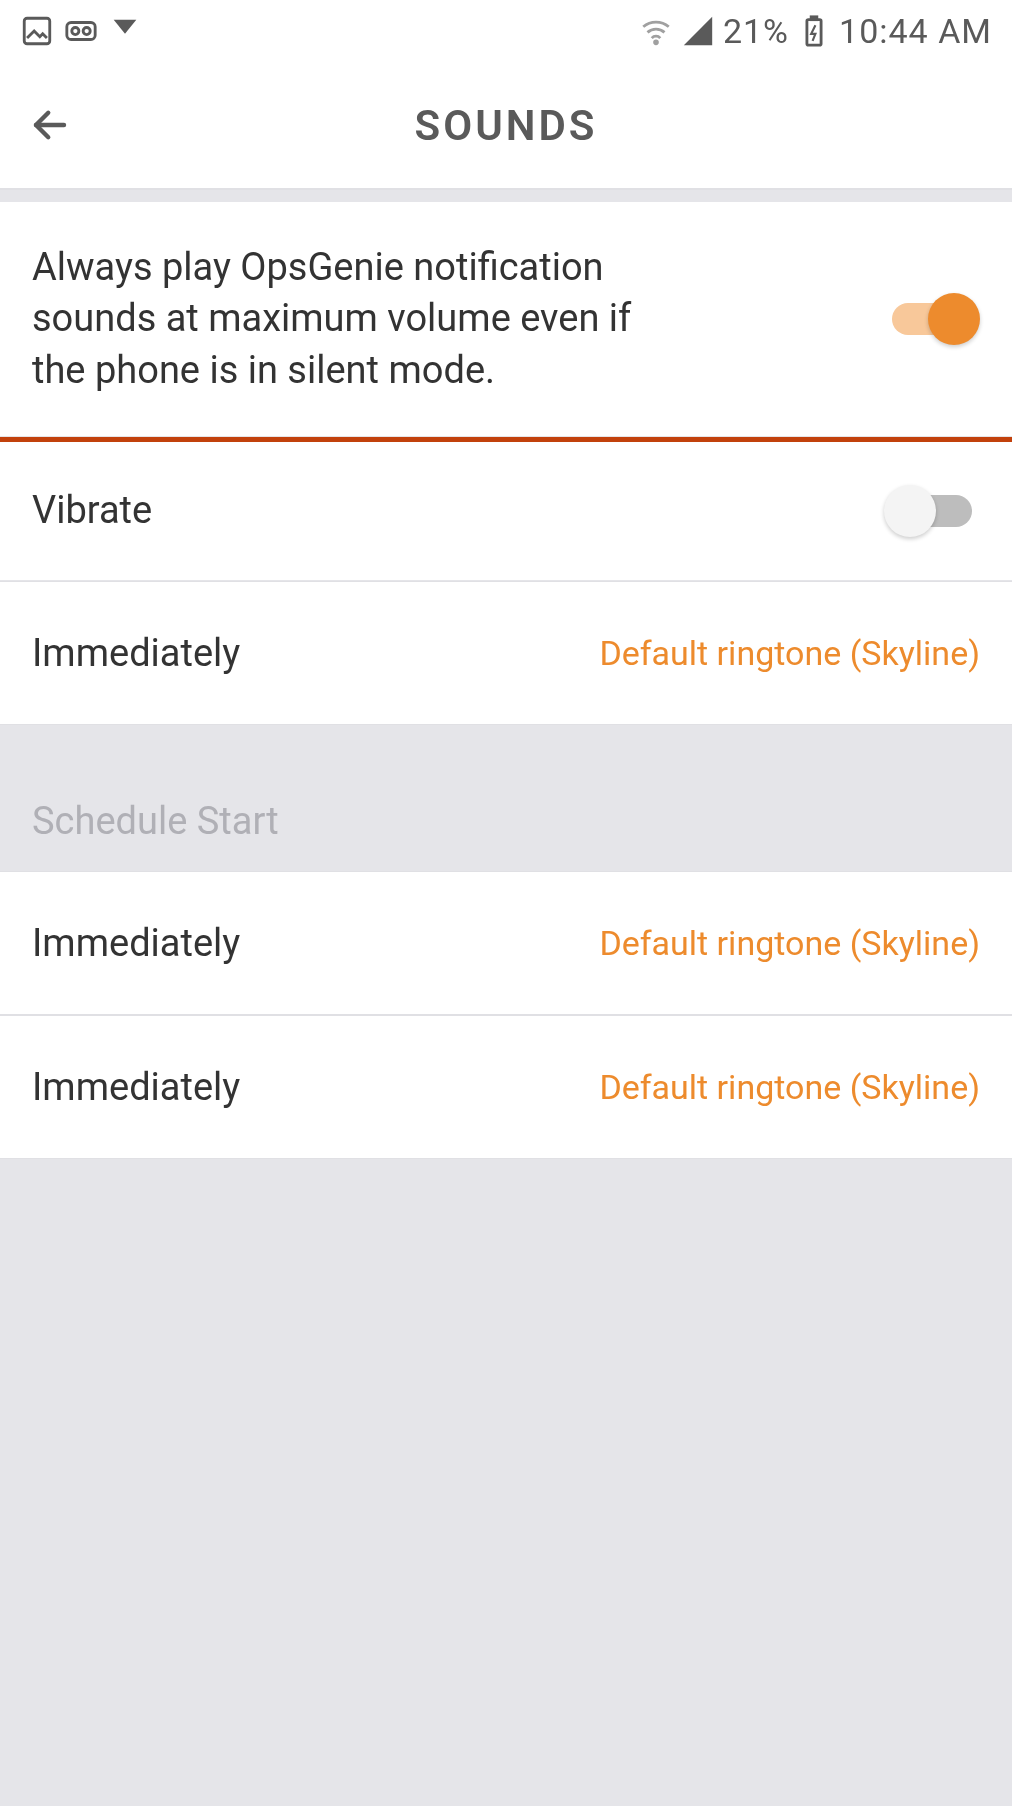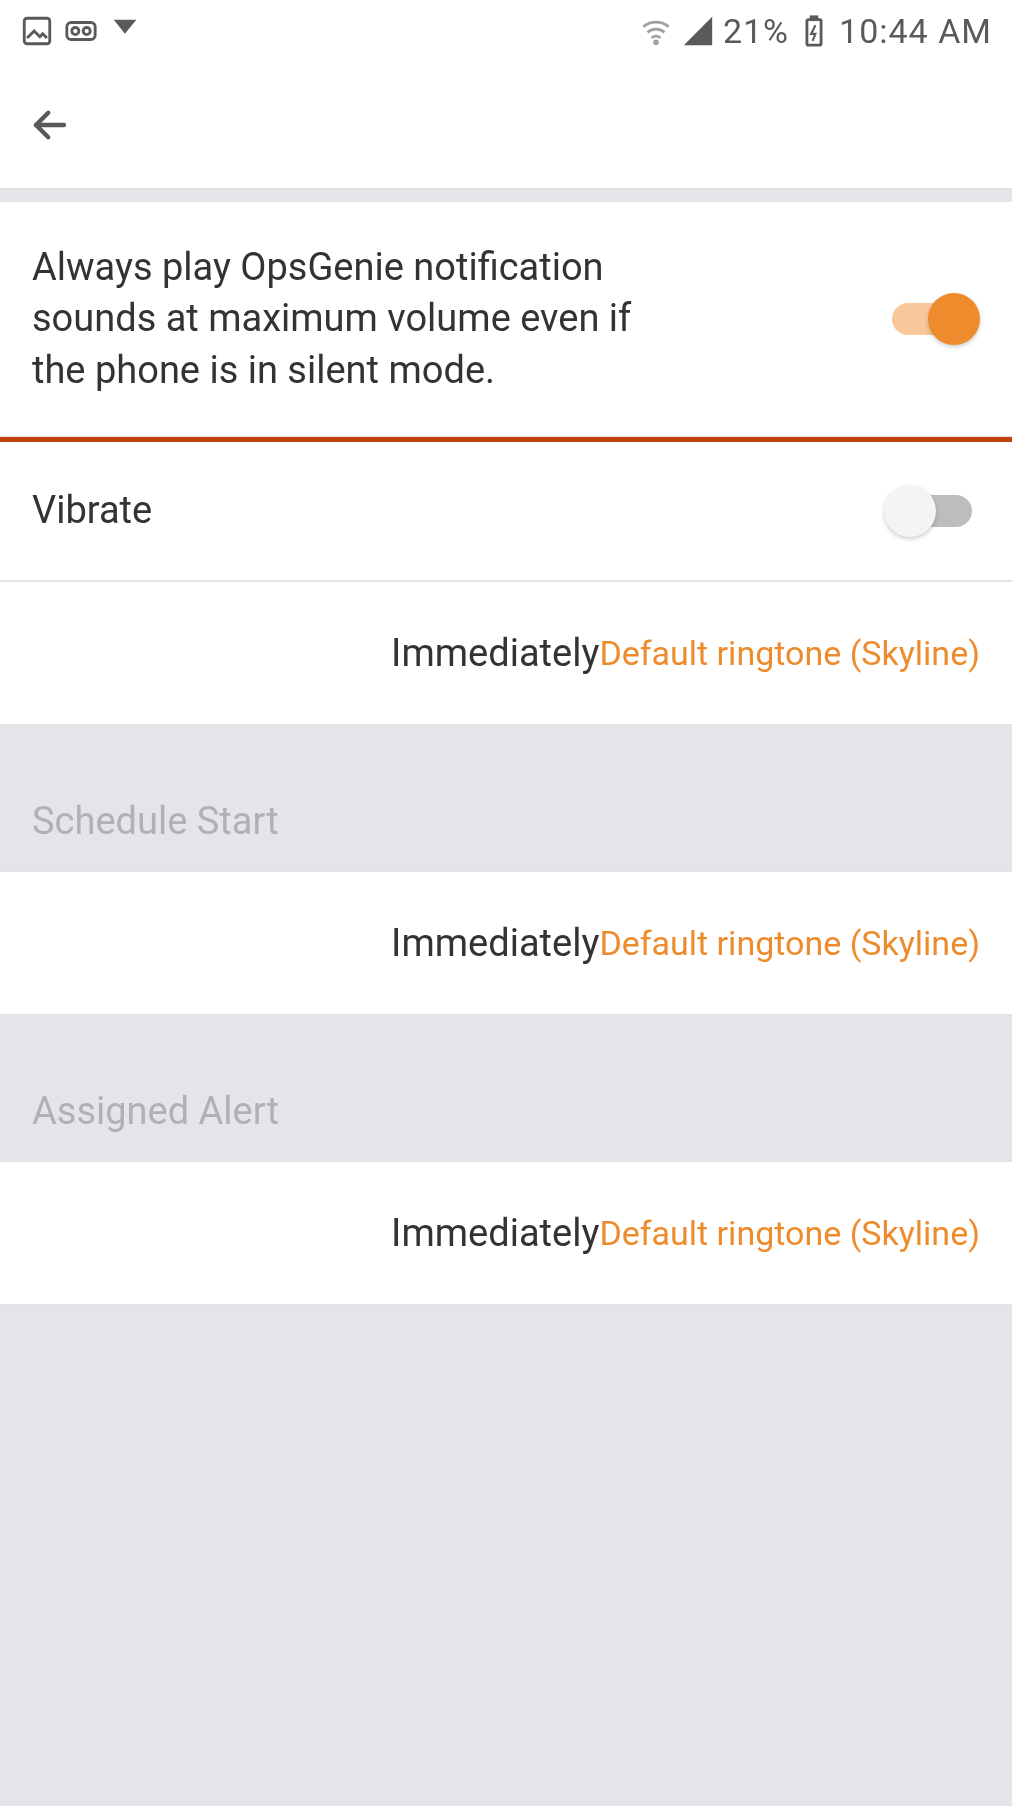--- a/index.html
+++ b/index.html
@@ -157,21 +157,21 @@
       font-size: 38px;
       color: #b0b0b6;
     }
 
     
     .option-row {
       background: #ffffff;
       height: 144px;
       display: flex;
       align-items: center;
-      justify-content: flex-end;
+      justify-content: space-between;
       padding: 0 32px;
       border-top: 1px solid #e0e0e4;
       border-bottom: 1px solid #e0e0e4;
     }
     .option-label {
       font-size: 38px;
       color: #333;
     }
     .option-value {
       font-size: 34px;
@@ -236,20 +236,21 @@
     </div>
   </div>
 
   <div class="header">
     <div class="back-arrow">
       <svg viewBox="0 0 24 24" fill="none" stroke="#5a5a5a" stroke-width="2.5" stroke-linecap="round" stroke-linejoin="round">
           <path d="M20 12 H4"></path>
           <path d="M11 5 L4 12 L11 19"></path>
         </svg>
     </div>
+    <div class="header-title">SOUNDS</div>
   </div>
 
   <div class="content">
 
     <div class="row row-tall first">
       <div class="row-text">Always play OpsGenie notification sounds at maximum volume even if the phone is in silent mode.</div>
       <div class="toggle on">
         <div class="toggle-track"></div>
         <div class="toggle-thumb"></div>
       </div>
@@ -267,21 +268,20 @@
       <span class="option-label">Immediately</span>
       <span class="option-value">Default ringtone (Skyline)</span>
     </div>
 
     <div class="section-header">Schedule Start</div>
     <div class="option-row">
       <span class="option-label">Immediately</span>
       <span class="option-value">Default ringtone (Skyline)</span>
     </div>
 
-    <div class="section-header">Assigned Alert</div>
     <div class="option-row">
       <span class="option-label">Immediately</span>
       <span class="option-value">Default ringtone (Skyline)</span>
     </div>
 
     <div class="gap"></div>
 
   </div>
 
 </div>

